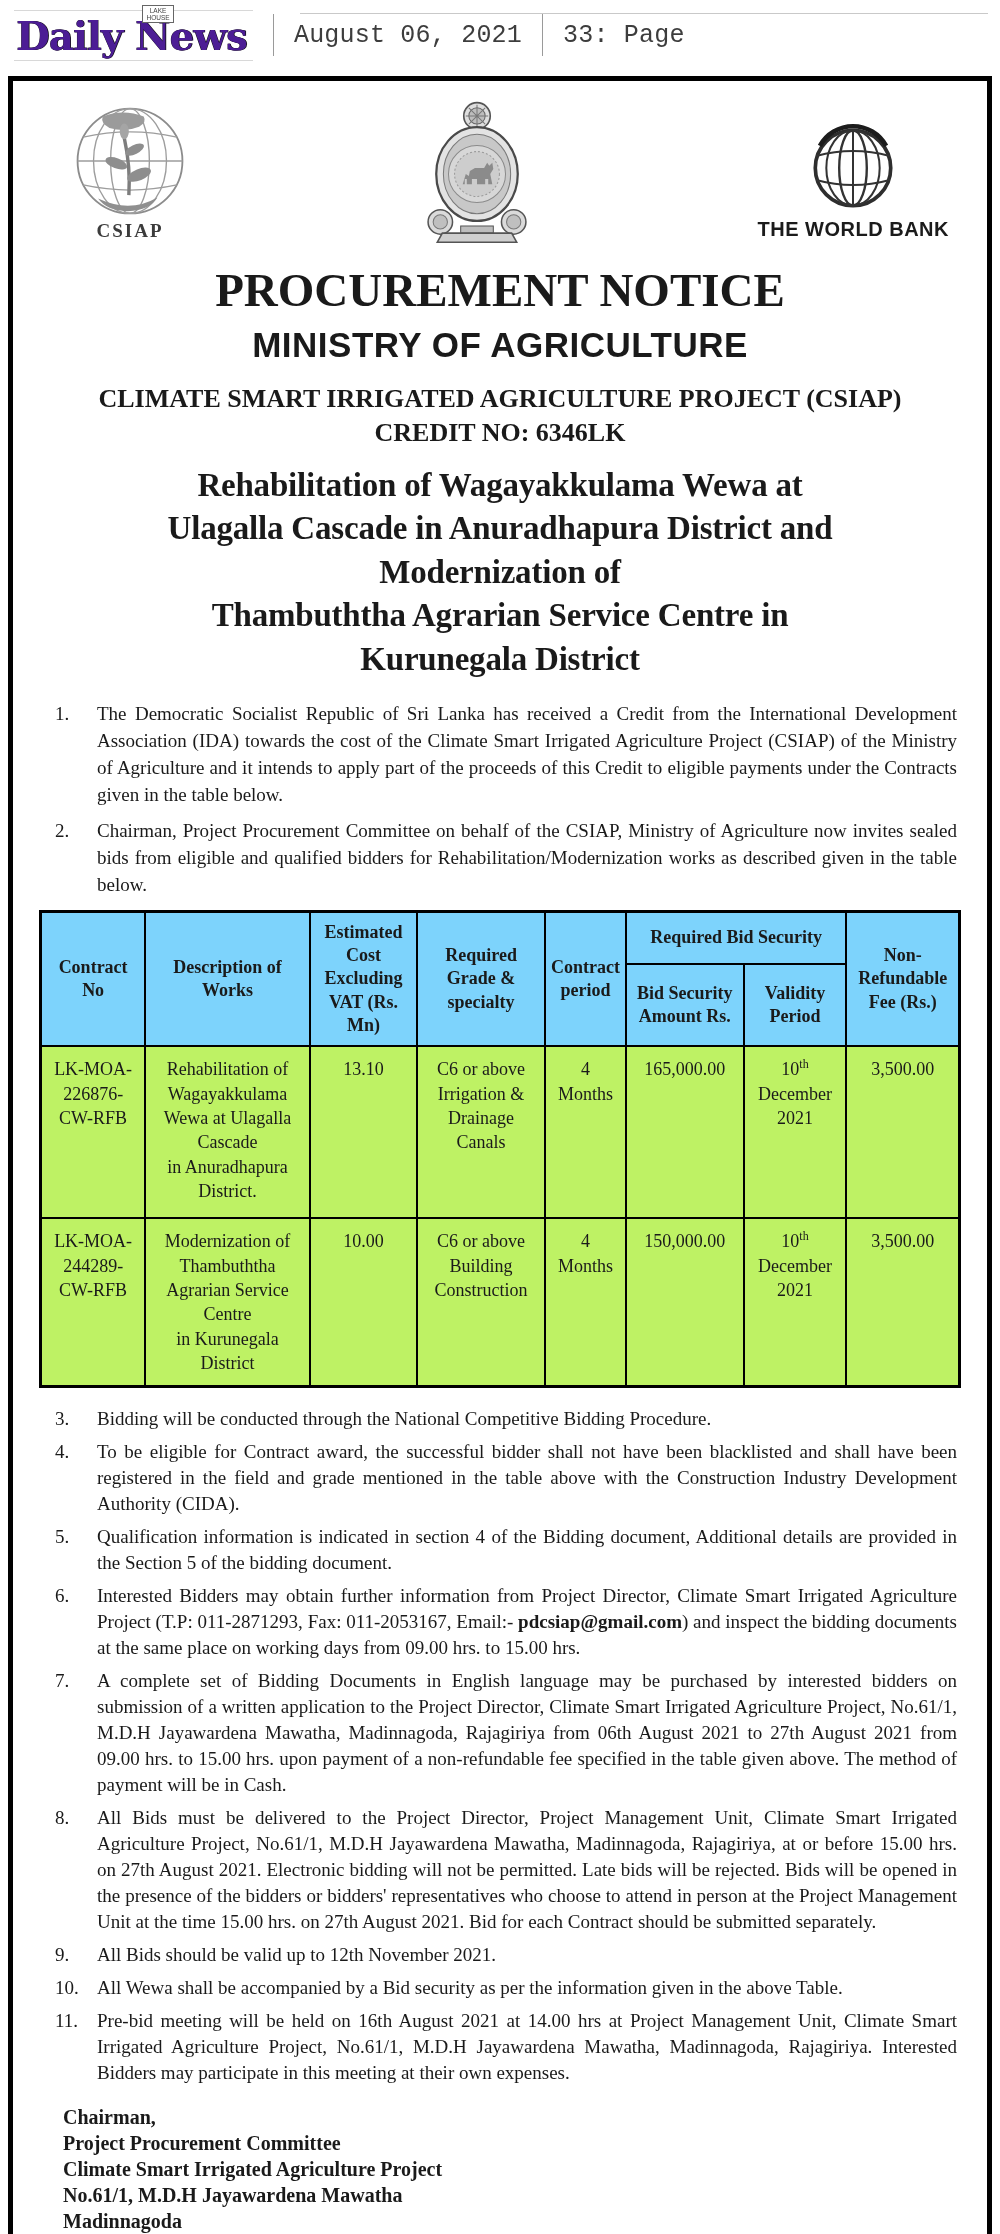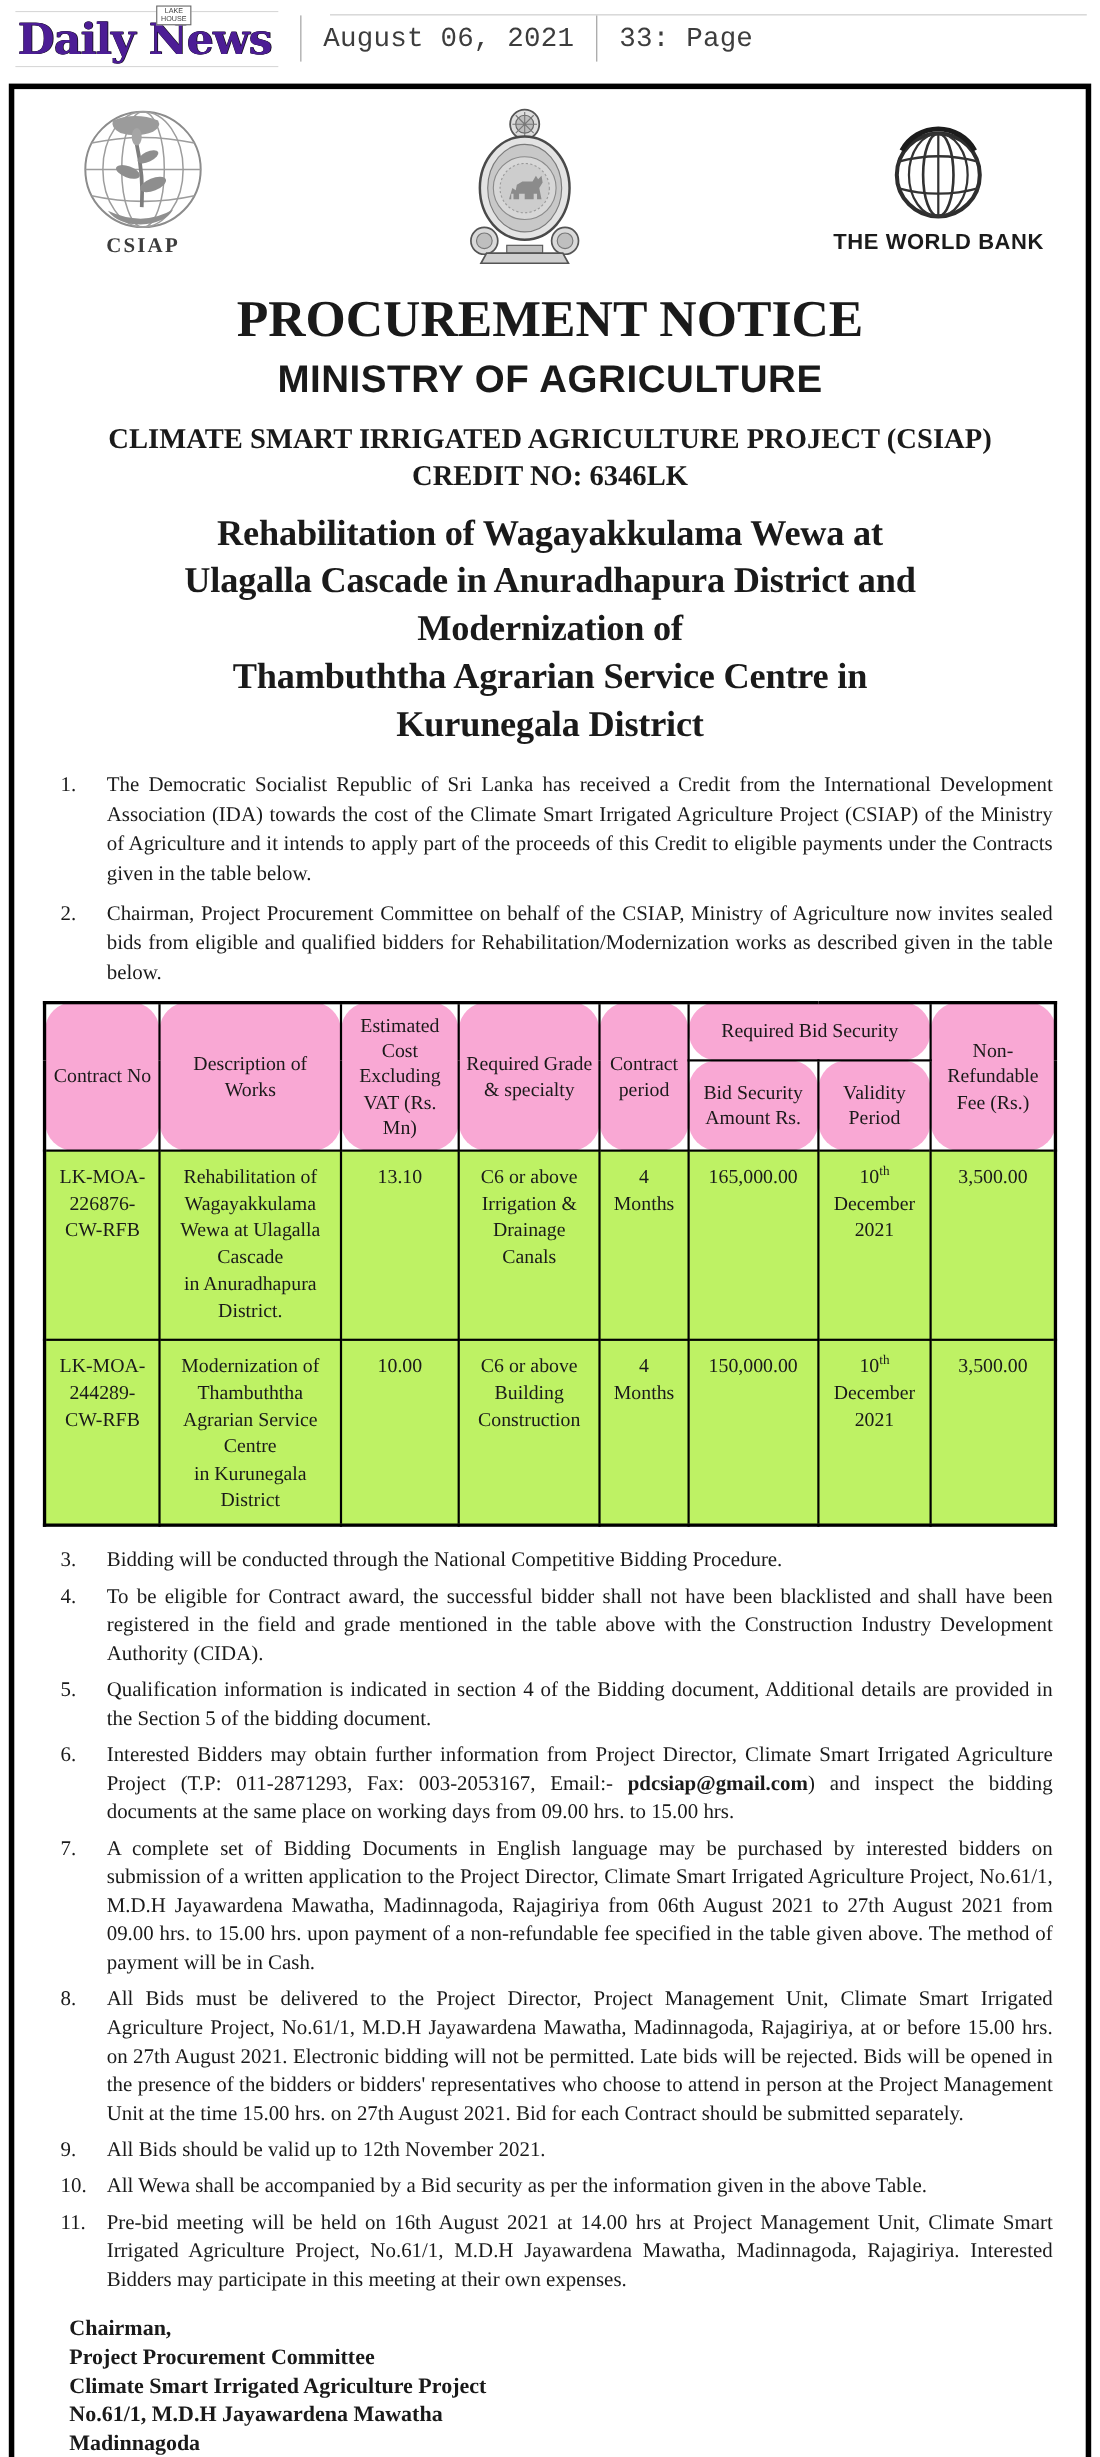--- a/index.html
+++ b/index.html
@@ -16,21 +16,21 @@
   .lh-badge{position:absolute;top:-6px;left:128px;width:30px;border:1px solid #666;color:#444;
             font-family:"Liberation Sans",sans-serif;font-size:6.5px;line-height:1.1;text-align:center;
             padding:1px 0;background:#fff;}
   .mast-divider{width:1px;height:42px;background:#9a9a9a;margin:0 20px;}
   .mast-date,.mast-page{font-family:Liberation Mono, monospace;font-size:25px;color:#3d3d3d;letter-spacing:0.2px;}
 
   
   .notice-box{margin:6px 8px 4px 8px;border:5px solid #000;background:#fff;padding:0 26px 18px 26px;}
 
   
-  .logos-row{display:flex;justify-content:space-between;align-items:flex-start;margin-top:16px;height:152px;}
+  .logos-row{display:flex;justify-content:space-between;align-items:center;margin-top:16px;height:152px;}
   .logo{display:flex;flex-direction:column;align-items:center;}
   .logo.csiap{margin-left:34px;}
   .logo.emblem{margin-left:10px;}
   .logo.wb{margin-right:12px;margin-top:16px;}
   .csiap-label{font-family:"Liberation Serif",serif;font-weight:bold;font-size:19px;letter-spacing:2px;color:#3c3c3c;margin-top:2px;}
   .wb-label{font-family:"Liberation Sans",sans-serif;font-weight:bold;font-size:20px;letter-spacing:0.5px;color:#1b1b1b;margin-top:4px;}
 
   
   .h-title{margin:14px 0 0 0;text-align:center;font-size:47px;font-weight:bold;letter-spacing:0px;line-height:1.15;}
   .h-ministry{margin:8px 0 0 0;text-align:center;font-family:"Liberation Sans",sans-serif;
@@ -45,21 +45,21 @@
   .item{display:flex;margin-bottom:9px;}
   .item .num{flex:none;width:42px;padding-left:16px;font-size:19px;line-height:27px;}
   .item .txt{flex:1;text-align:justify;font-size:19px;line-height:27px;padding-right:4px;}
   .items.lower .item{margin-bottom:7px;}
   .items.lower .item .num,.items.lower .item .txt{line-height:26px;}
   .email-bold{font-weight:bold;}
 
   
   table.contracts{width:100%;border-collapse:collapse;margin-top:12px;border:3px solid #000;}
   table.contracts th,table.contracts td{border:2px solid #000;font-size:18px;}
-  table.contracts th{background:#f9a8d4;font-weight:normal;padding:8px 5px;line-height:1.3;vertical-align:middle;text-align:center;border-radius:26px;}
+  table.contracts th{background:#7dd3fc;font-weight:bold;padding:8px 5px;line-height:1.3;vertical-align:middle;text-align:center;}
   table.contracts td{padding:10px 7px;line-height:1.35;vertical-align:top;text-align:center;background:#bef264;}
   td.left{text-align:left;}
   .pre{white-space:pre-line;}
   table.contracts sup{font-size:12px;line-height:0;}
   tr.row1 td{height:150px;}
   tr.row2 td{height:140px;}
 
   
   .signature{margin:18px 0 0 24px;}
   .sig-lines{font-weight:bold;font-size:20px;line-height:26px;white-space:pre-line;}
@@ -239,21 +239,21 @@
       <div class="item">
         <span class="num">4.</span>
         <span class="txt">To be eligible for Contract award, the successful bidder shall not have been blacklisted and shall have been registered in the field and grade mentioned in the table above with the Construction Industry Development Authority (CIDA).</span>
       </div>
       <div class="item">
         <span class="num">5.</span>
         <span class="txt">Qualification information is indicated in section 4 of the Bidding document, Additional details are provided in the Section 5 of the bidding document.</span>
       </div>
       <div class="item">
         <span class="num">6.</span>
-        <span class="txt"><span>Interested Bidders may obtain further information from Project Director, Climate Smart Irrigated Agriculture Project (T.P: 011-2871293, Fax: 003-2053167, Email:- </span><span class="email-bold">pdcsiap@gmail.com</span><span>) and inspect the bidding documents at the same place on working days from 09.00 hrs. to 15.00 hrs.</span></span>
+        <span class="txt"><span>Interested Bidders may obtain further information from Project Director, Climate Smart Irrigated Agriculture Project (T.P: 011-2871293, Fax: 011-2053167, Email:- </span><span class="email-bold">pdcsiap@gmail.com</span><span>) and inspect the bidding documents at the same place on working days from 09.00 hrs. to 15.00 hrs.</span></span>
       </div>
       <div class="item">
         <span class="num">7.</span>
         <span class="txt">A complete set of Bidding Documents in English language may be purchased by interested bidders on submission of a written application to the Project Director, Climate Smart Irrigated Agriculture Project, No.61/1, M.D.H Jayawardena Mawatha, Madinnagoda, Rajagiriya from 06th August 2021 to 27th August 2021 from 09.00 hrs. to 15.00 hrs. upon payment of a non-refundable fee specified in the table given above. The method of payment will be in Cash.</span>
       </div>
       <div class="item">
         <span class="num">8.</span>
         <span class="txt">All Bids must be delivered to the Project Director, Project Management Unit, Climate Smart Irrigated Agriculture Project, No.61/1, M.D.H Jayawardena Mawatha, Madinnagoda, Rajagiriya, at or before 15.00 hrs. on 27th August 2021. Electronic bidding will not be permitted. Late bids will be rejected. Bids will be opened in the presence of the bidders or bidders' representatives who choose to attend in person at the Project Management Unit at the time 15.00 hrs. on 27th August 2021. Bid for each Contract should be submitted separately.</span>
       </div>
       <div class="item">

